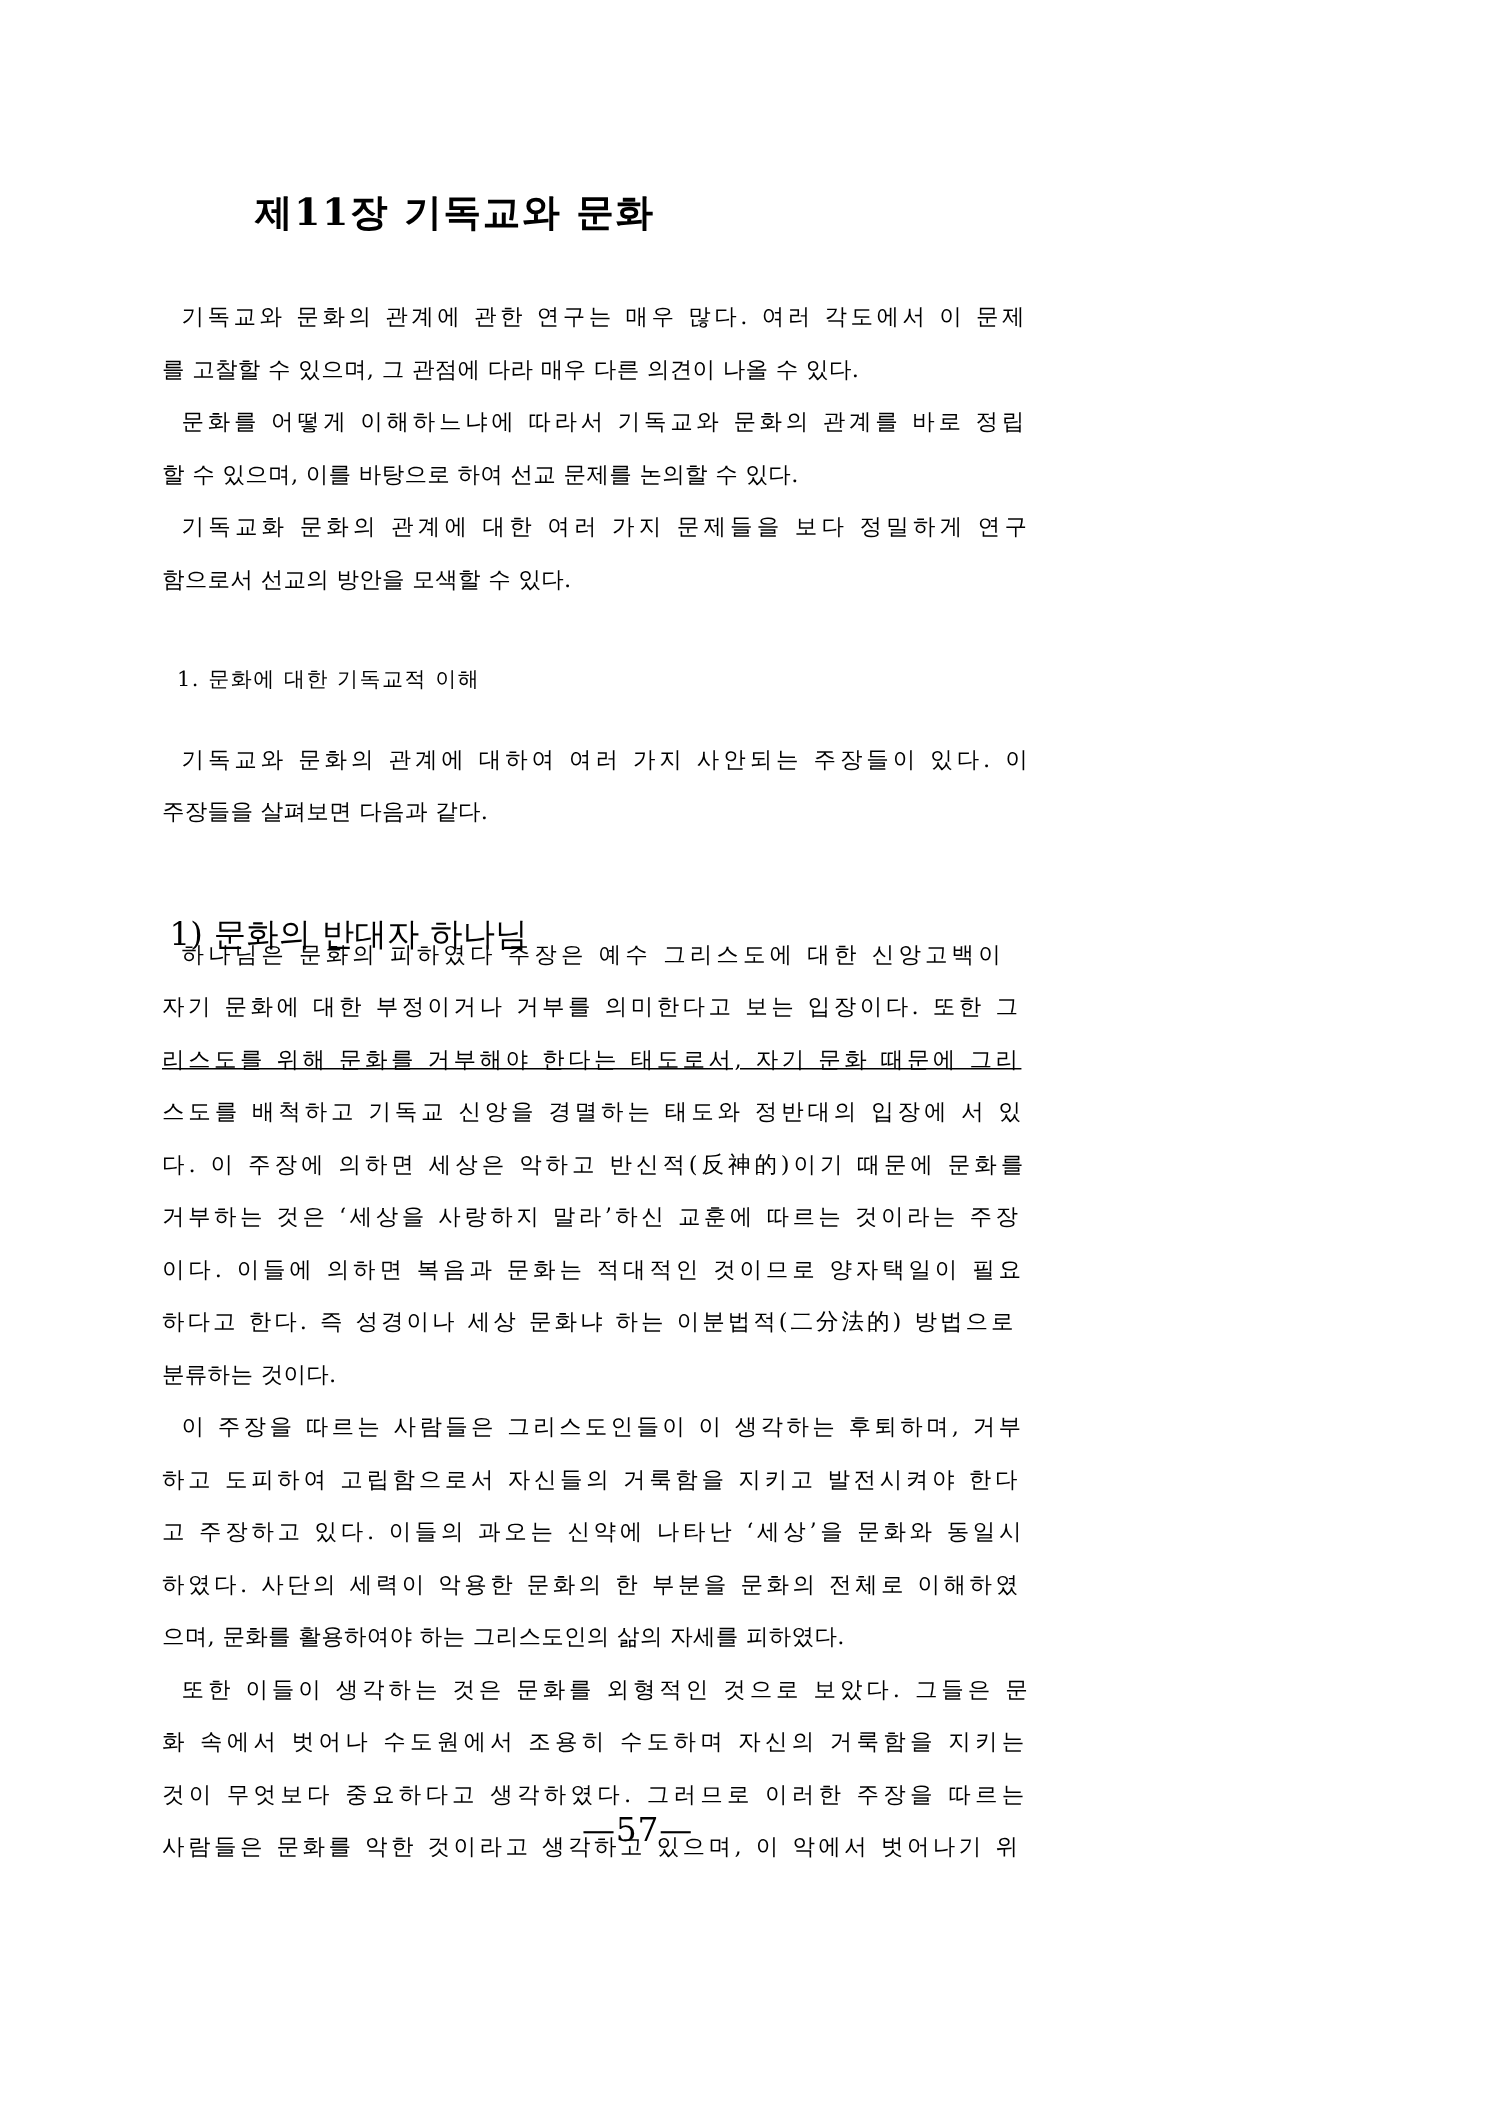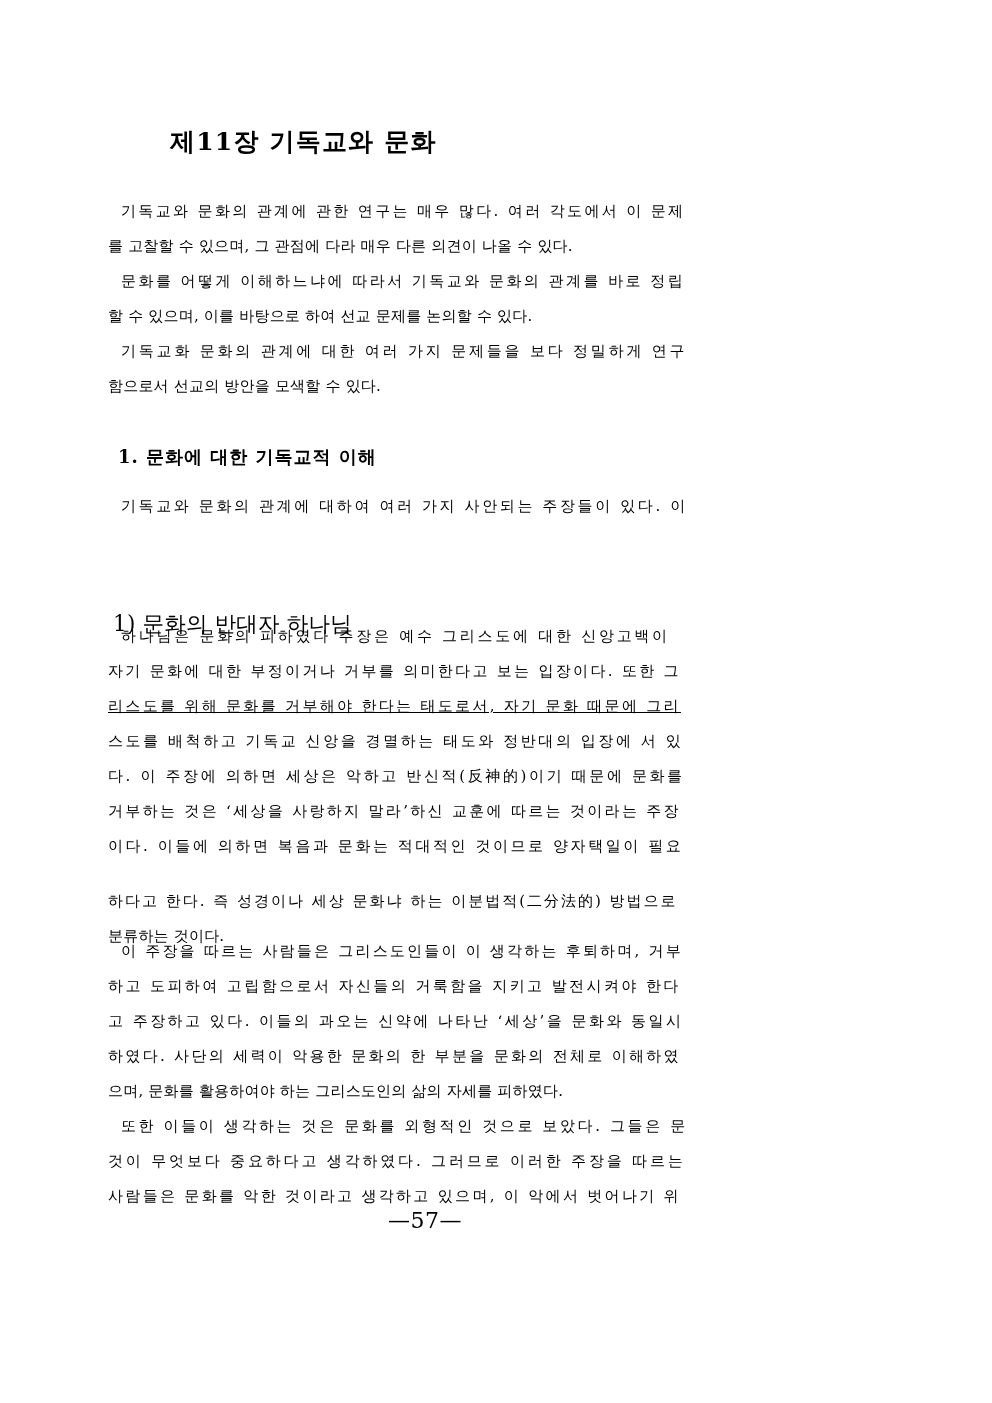--- a/index.html
+++ b/index.html
@@ -62,22 +62,22 @@
     display: flex;
     justify-content: space-between;
     white-space: nowrap;
   }
   .line.stretch > span { display: inline-block; }
   .line.indent { padding-left: 13px; }
 
   
   .section-heading {
     position: absolute;
-    font-size: 18px;
-    font-weight: bold;
+    font-size: 14px;
+    font-weight: normal;
     letter-spacing: 1px;
     white-space: nowrap;
     line-height: 35px;
     left: 10px;
     text-align: right;
   }
   .sub-heading {
     position: absolute;
     font-size: 21.5px;
     font-weight: normal;
@@ -133,20 +133,23 @@
         <span>함으로서 선교의 방안을 모색할 수 있다.</span>
       </div>
     </div>
 
     <h2 class="section-heading" style="top:424px;">1. 문화에 대한 기독교적 이해</h2>
 
     <div class="block" style="top:489px;">
       <div class="line stretch indent" style="display: block;">
         <span style="display: inline; letter-spacing: 2.60667px; margin-right: -2.60667px;">기독교와 문화의 관계에 대하여 여러 가지 사안되는 주장들이 있다. 이</span>
       </div>
+      <div class="line">
+        <span>주장들을 살펴보면 다음과 같다.</span>
+      </div>
     </div>
 
     <h3 class="sub-heading" style="top:584px;">1) 문화의 반대자 하나님</h3>
 
     <div class="block" style="top:619px;">
       <div class="line stretch indent" style="display: block;">
         <span style="display: inline; letter-spacing: 2.72723px; margin-right: -2.72723px;">하나님은 문화의 피하였다 주장은 예수 그리스도에 대한 신앙고백이</span>
       </div>
       <div class="line stretch" style="display: block;">
         <span style="display: inline; letter-spacing: 2.31431px; margin-right: -2.31431px;">자기 문화에 대한 부정이거나 거부를 의미한다고 보는 입장이다. 또한 그</span>
@@ -159,21 +162,21 @@
       </div>
       <div class="line stretch" style="display: block;">
         <span style="display: inline; letter-spacing: 2.61859px; margin-right: -2.61859px;">다. 이 주장에 의하면 세상은 악하고 반신적(反神的)이기 때문에 문화를</span>
       </div>
       <div class="line stretch" style="display: block;">
         <span style="display: inline; letter-spacing: 2.31431px; margin-right: -2.31431px;">거부하는 것은 ‘세상을 사랑하지 말라’하신 교훈에 따르는 것이라는 주장</span>
       </div>
       <div class="line stretch" style="display: block;">
         <span style="display: inline; letter-spacing: 2.56191px; margin-right: -2.56191px;">이다. 이들에 의하면 복음과 문화는 적대적인 것이므로 양자택일이 필요</span>
       </div>
-      <div class="line stretch" style="display: block; margin-top: 20px;">
+      <div class="line stretch" style="display: block;">
         <span style="display: inline; letter-spacing: 2.00008px; margin-right: -2.00008px;">하다고 한다. 즉 성경이나 세상 문화냐 하는 이분법적(二分法的) 방법으로</span>
       </div>
       <div class="line">
         <span>분류하는 것이다.</span>
       </div>
     </div>
 
     <div class="block" style="top:934px;">
       <div class="line stretch indent" style="display: block;">
         <span style="display: inline; letter-spacing: 2.21056px; margin-right: -2.21056px;">이 주장을 따르는 사람들은 그리스도인들이 이 생각하는 후퇴하며, 거부</span>
@@ -190,20 +193,23 @@
       <div class="line">
         <span>으며, 문화를 활용하여야 하는 그리스도인의 삶의 자세를 피하였다.</span>
       </div>
     </div>
 
     <div class="block" style="top:1109px;">
       <div class="line stretch indent" style="display: block;">
         <span style="display: inline; letter-spacing: 2.60667px; margin-right: -2.60667px;">또한 이들이 생각하는 것은 문화를 외형적인 것으로 보았다. 그들은 문</span>
       </div>
       <div class="line stretch" style="display: block;">
+        <span style="display: inline; letter-spacing: 2.82283px; margin-right: -2.82283px;">화 속에서 벗어나 수도원에서 조용히 수도하며 자신의 거룩함을 지키는</span>
+      </div>
+      <div class="line stretch" style="display: block;">
         <span style="display: inline; letter-spacing: 2.82283px; margin-right: -2.82283px;">것이 무엇보다 중요하다고 생각하였다. 그러므로 이러한 주장을 따르는</span>
       </div>
       <div class="line stretch" style="display: block;">
         <span style="display: inline; letter-spacing: 2.31431px; margin-right: -2.31431px;">사람들은 문화를 악한 것이라고 생각하고 있으며, 이 악에서 벗어나기 위</span>
       </div>
     </div>
 
   </div>
 
   <div class="page-number">—57—</div>

